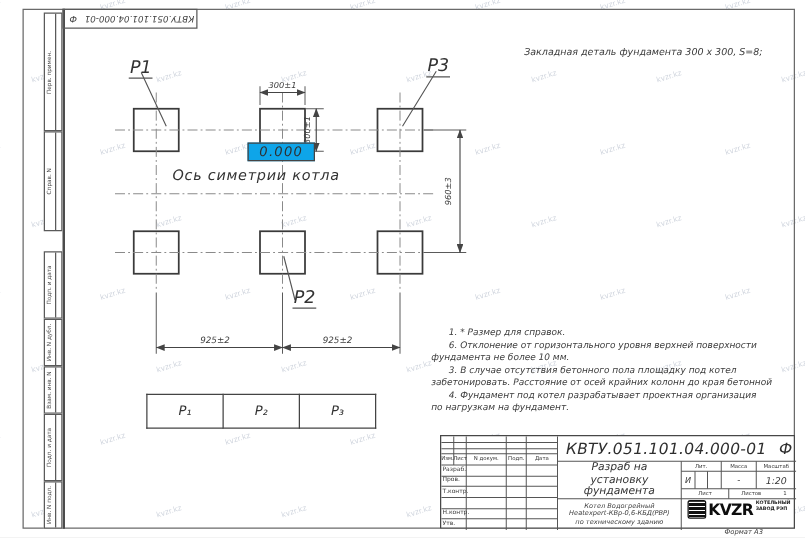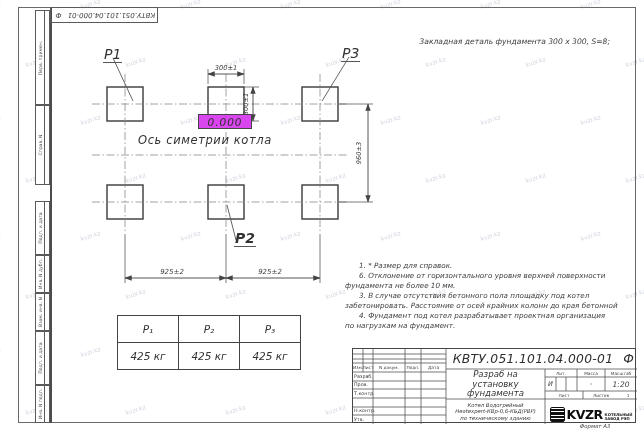--- a/index.html
+++ b/index.html
@@ -21,21 +21,21 @@
   .docbox-top{left:50px;top:7px;width:108px;height:16px;border:1px solid #5a5a5a;box-sizing:border-box;}
   .docbox-top .inner{width:100%;height:100%;display:flex;align-items:center;transform:rotate(180deg);
           font-size:7px;font-style:italic;color:#3f3f3f;}
   .docbox-top .num{flex:1;text-align:center;}
   .docbox-top .suf{width:15px;text-align:center;}
   
   .plabel{font-size:14px;font-style:italic;border-bottom:1px solid #555;padding:0 1px 0px 1px;color:#333;}
   .dim{font-size:6.6px;font-style:italic;color:#3c3c3c;text-align:center;}
   .rot{transform:translate(-50%,-50%) rotate(-90deg);}
   .elev{left:198px;top:114px;width:54px;height:15px;border:1.2px solid #444;box-sizing:border-box;
-        font-size:10.5px;font-style:italic;letter-spacing:1px;background:#d946ef;color:#2e2e2e;}
+        font-size:10.5px;font-style:italic;letter-spacing:1px;background:#0ea5e9;color:#2e2e2e;}
   .axis{left:138px;top:133px;font-size:11.5px;font-style:italic;letter-spacing:.6px;color:#333;}
   .hnote{left:418px;top:37px;width:192px;text-align:right;font-size:7.6px;font-style:italic;color:#3c3c3c;}
   
   .notes{left:345px;top:261px;width:285px;font-size:7.2px;font-style:italic;line-height:10px;color:#3c3c3c;}
   .notes .ind{padding-left:14px;}
   .notes div{white-space:nowrap;}
   
   table.loads{left:117px;top:315px;border-collapse:collapse;position:absolute;background:#fff;}
   table.loads td{width:58px;height:24px;border:1.2px solid #444;text-align:center;
         font-size:10.5px;font-style:italic;color:#333;}
@@ -45,21 +45,21 @@
   .t42{font-size:4.3px;}
   .t48{font-size:4.8px;}
   .docnum{left:93px;top:0;width:191px;height:20px;display:flex;align-items:center;
           font-size:12.3px;font-style:italic;color:#2e2e2e;}
   .docnum .num{flex:1;text-align:center;letter-spacing:.3px;}
   .docnum .suf{width:17px;text-align:center;}
   .tb-title{left:93px;top:20px;width:99px;height:30px;text-align:center;font-size:8.6px;
           font-style:italic;line-height:9.6px;padding-top:1px;color:#333;}
   .tb-prod{left:93px;top:50px;width:99px;height:25px;text-align:center;font-size:5.3px;
           font-style:italic;line-height:6.4px;padding-top:3px;color:#3c3c3c;}
-  .logo-row{left:194px;top:51px;width:88px;height:22px;display:flex;align-items:flex-end;justify-content:center;gap:2px;}
+  .logo-row{left:194px;top:51px;width:88px;height:22px;display:flex;align-items:flex-start;justify-content:center;gap:2px;}
   .logo-ico{width:13px;height:13px;border-radius:2px;
           background:repeating-linear-gradient(0deg,#101010 0 2.2px,#ffffff 2.2px 3.2px);border:1px solid #101010;}
   .logo-txt{font-size:12.5px;font-weight:900;letter-spacing:-.5px;color:#0d0d0d;font-family:"DejaVu Sans",sans-serif;}
   .logo-cap{font-size:3.8px;font-weight:bold;line-height:4.6px;color:#222;}
   .fmt{left:563px;top:423px;width:64px;text-align:center;font-size:5.4px;font-style:italic;color:#444;}
   .wm{left:0;top:0;width:644px;height:430px;font-size:6px;color:rgba(130,142,165,.38);overflow:hidden;}
   .wm span{position:absolute;white-space:nowrap;}
 </style>
 </head>
 <body>
@@ -192,21 +192,21 @@
       <path d="M368,104 V202" marker-start="url(#arr)" marker-end="url(#arr)"></path>
       <path d="M125,278 H226" marker-start="url(#arr)" marker-end="url(#arr)"></path>
       <path d="M226,278 H320" marker-start="url(#arr)" marker-end="url(#arr)"></path>
     </g>
 
     <path d="M113,58 L133,101 M349,57 L322,101 M227,205 L236,240" stroke="#555" stroke-width="0.9" fill="none"></path>
   </svg>
 
   <div class="abs plabel nw" style="left:103px;top:46px;">Р1</div>
   <div class="abs plabel nw" style="left:341px;top:45px;">Р3</div>
-  <div class="abs plabel nw" style="left:234px;top:230px;font-weight:bold;">Р2</div>
+  <div class="abs plabel nw" style="left:234px;top:230px;">Р2</div>
 
   <div class="abs dim nw" style="left:206px;top:64px;width:40px;">300±1</div>
   <div class="abs dim nw rot" style="left:246px;top:104px;">300±1</div>
   <div class="abs dim nw rot" style="left:359px;top:153px;">960±3</div>
   <div class="abs dim nw" style="left:152px;top:268px;width:40px;font-size:7px;">925±2</div>
   <div class="abs dim nw" style="left:250px;top:268px;width:40px;font-size:7px;">925±2</div>
 
   <div class="abs elev ctr">
     <span>0.000</span>
   </div>
@@ -222,25 +222,20 @@
     <div>по нагрузкам на фундамент.</div>
   </div>
 
   <table class="loads">
     <tbody>
         <tr>
       <td>Р₁</td>
       <td>Р₂</td>
       <td>Р₃</td>
     </tr>
-    <tr>
-      <td>425 кг</td>
-      <td>425 кг</td>
-      <td>425 кг</td>
-    </tr>
   </tbody>
     </table>
 
   <div class="abs tb">
     <svg width="284" height="75" viewBox="0 0 284 75" style="position:absolute;left:0;top:0;">
       <path d="M0,5 H93 M0,10 H93 M0,14 H93 M0,23 H93 M0,32 H93 M0,40 H93 M0,49 H93 M0,58 H93 M0,66 H93
                M10,0 V23 M20,0 V75 M52,0 V75 M68,0 V75 M93,0 V75
                M93,20 H284 M93,50 H284 M192,20 V75 M192,28 H284 M192,42 H284
                M203,28 V42 M213,28 V42 M224,20 V42 M252,20 V42 M230,42 V50" stroke="#555" stroke-width="0.8" fill="none"></path>
     </svg>

